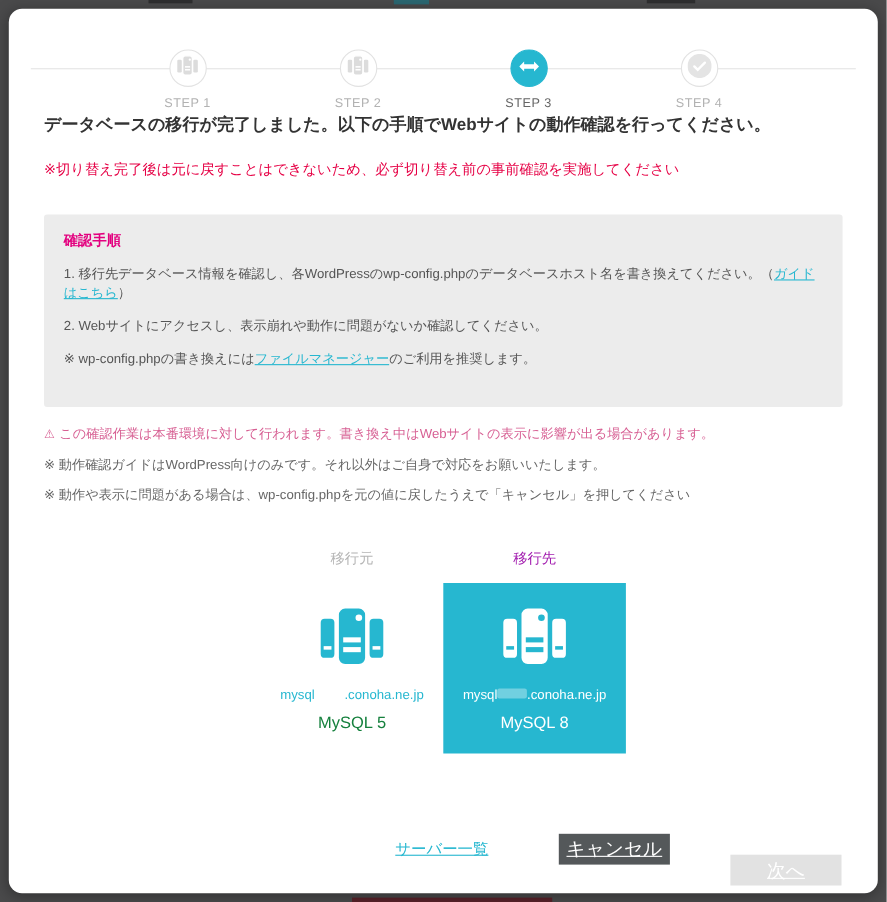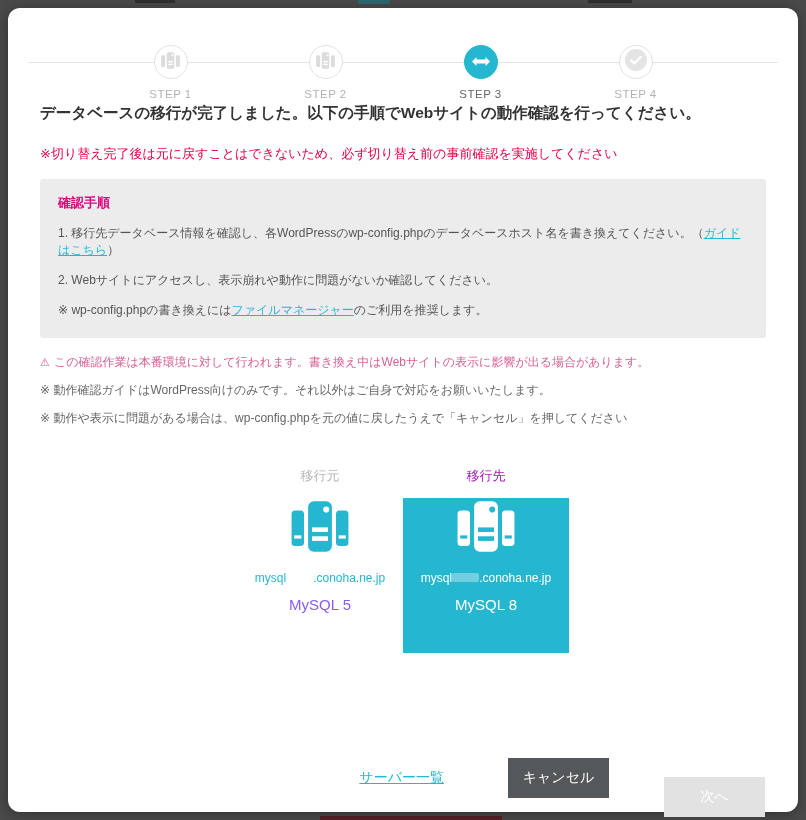--- a/index.html
+++ b/index.html
@@ -23,50 +23,50 @@
   .step-circle {
     width:34px; height:34px; border-radius:50%; background:#fff;
     border:1px solid #e2e2e2; display:flex; align-items:center; justify-content:center;
   }
   .step.active .step-circle { background:#26b7d0; border-color:#26b7d0; }
   .step-label { margin-top:9px; font-size:11.5px; color:#b2b2b2; letter-spacing:.5px; }
   .step.active .step-label { color:#666; }
   
   .page-title { font-size:15.5px; font-weight:bold; color:#333; }
   .warn-red { margin-top:21px; font-size:13px; color:#e60045; }
-  .procedure { margin-top:16px; background:#ececec; border-radius:3px; padding:15px 18px 19px; }
+  .procedure { margin-top:32px; background:#ececec; border-radius:3px; padding:15px 18px 35px; }
   .procedure-heading { font-size:13px; font-weight:bold; color:#e3007f; }
   .proc-line { font-size:12px; color:#555; margin-top:13px; }
   .cyan-link { color:#26b7d0; text-decoration:underline; cursor:pointer; }
   .warn-pink { margin-top:16px; font-size:12px; color:#d75f93; }
   .warn-pink .tri { font-size:11px; margin-right:4px; }
   .note { margin-top:11px; font-size:12px; color:#666; }
   
   .migration { margin-top:40px; display:flex; justify-content:center; }
   .mig-col { width:166px; text-align:center; }
   .mig-label { font-size:13px; color:#b5b5b5; margin-bottom:13px; height:18px; }
   .mig-col.dest .mig-label { color:#a21caf; }
-  .mig-box { height:155px; display:flex; flex-direction:column; align-items:center; justify-content:flex-start; }
+  .mig-box { height:155px; display:flex; flex-direction:column; align-items:center; justify-content:center; }
   .mig-col.dest .mig-box { background:#26b7d0; }
   .mig-icon { margin-bottom:12px; }
   .mig-host { font-size:12px; color:#26b7d0; white-space:nowrap; }
   .mig-col.dest .mig-host { color:#fff; }
   .redact { display:inline-block; width:27px; height:9px; vertical-align:baseline; }
   .mig-col.dest .redact { background:rgba(255,255,255,.35); border-radius:2px; }
-  .mig-ver { font-size:15px; color:#8b5cf6; margin-top:11px; }
+  .mig-ver { font-size:15px; color:#15803d; margin-top:11px; }
   .mig-col.dest .mig-ver { color:#fff; }
   
   .confirm-row { position:absolute; left:32px; top:689px; display:flex; align-items:center; font-size:14px; color:#333; }
   .confirm-row input {
     appearance:none; -webkit-appearance:none; width:15px; height:15px; margin:0 10px 0 0;
     border:1px solid #aaa; background:#fff; border-radius:2px; cursor:pointer;
   }
   .footer { position:absolute; top:730px; right:33px; display:flex; align-items:center;gap:40px; }
   .server-link { font-size:14px; color:#26b7d0; text-decoration:underline; margin-right:24px; cursor:pointer; }
-  .btn { width:101px; height:40px; border:none; font-size:14px; display:flex; align-items:center; justify-content:center; font-family:inherit; }
+  .btn { width:101px; height:28px; border:none; font-size:17px; display:flex; align-items:center; justify-content:center; font-family:inherit;text-decoration:underline; }
   .btn-cancel { background:#54585a; color:#fff; margin-right:15px; cursor:pointer; }
   .btn-next { background:#e2e2e2; color:#fff; cursor:default;margin-top:39px; }
 </style>
 </head>
 <body>
 
 <div class="frag" style="left:358px;top:0;width:32px;height:4px;background:#1e7583;opacity:.7;"></div>
 <div class="frag" style="left:135px;top:0;width:40px;height:3px;background:#2f2f30;"></div>
 <div class="frag" style="left:588px;top:0;width:44px;height:3px;background:#2f2f30;"></div>
 <div class="frag" style="left:320px;top:816px;width:182px;height:4px;background:#59222a;"></div>

